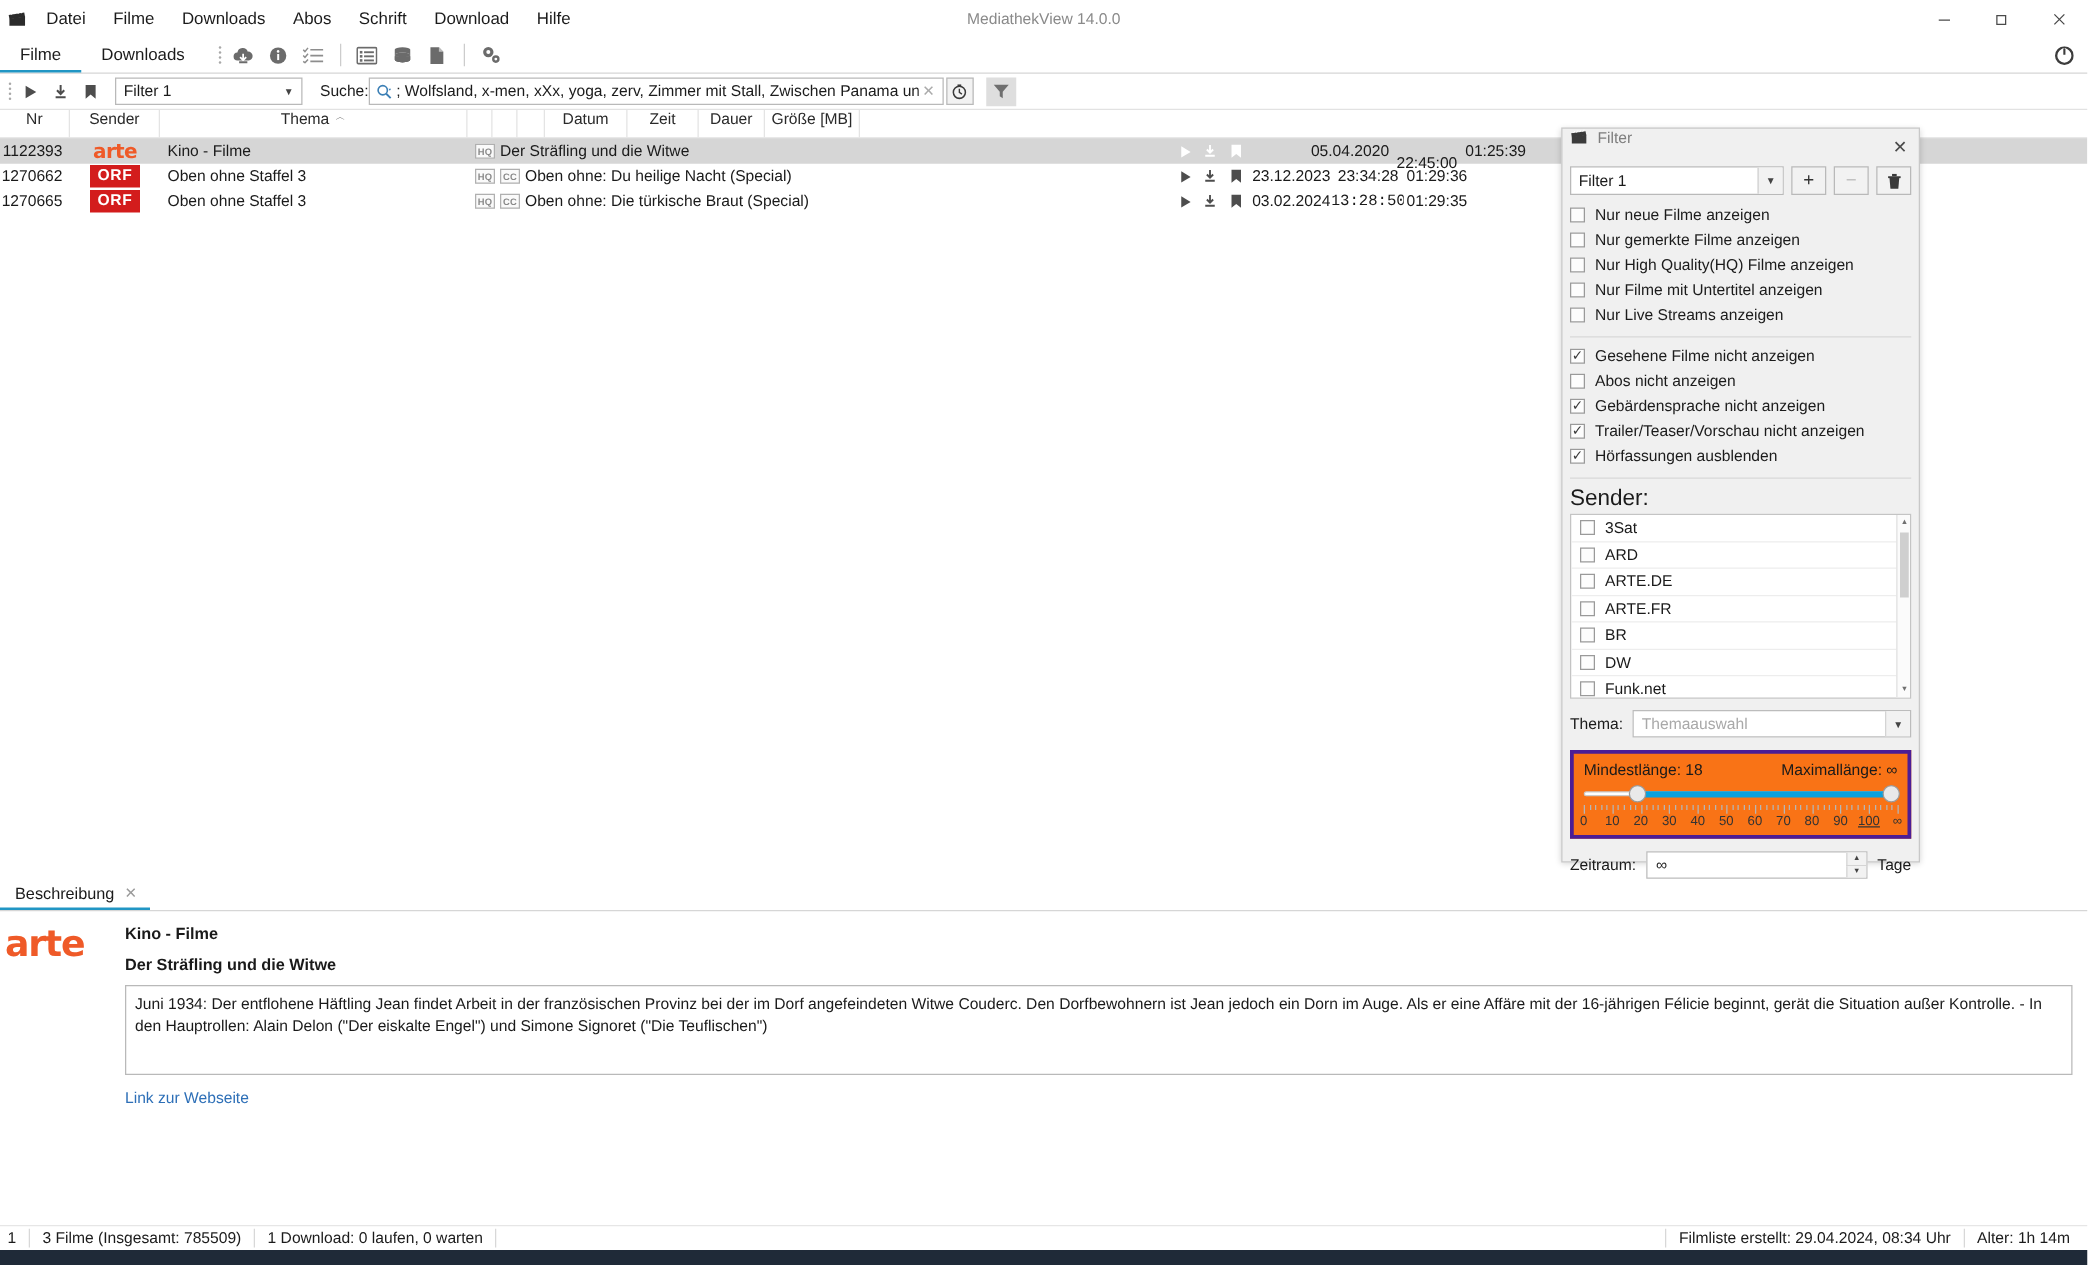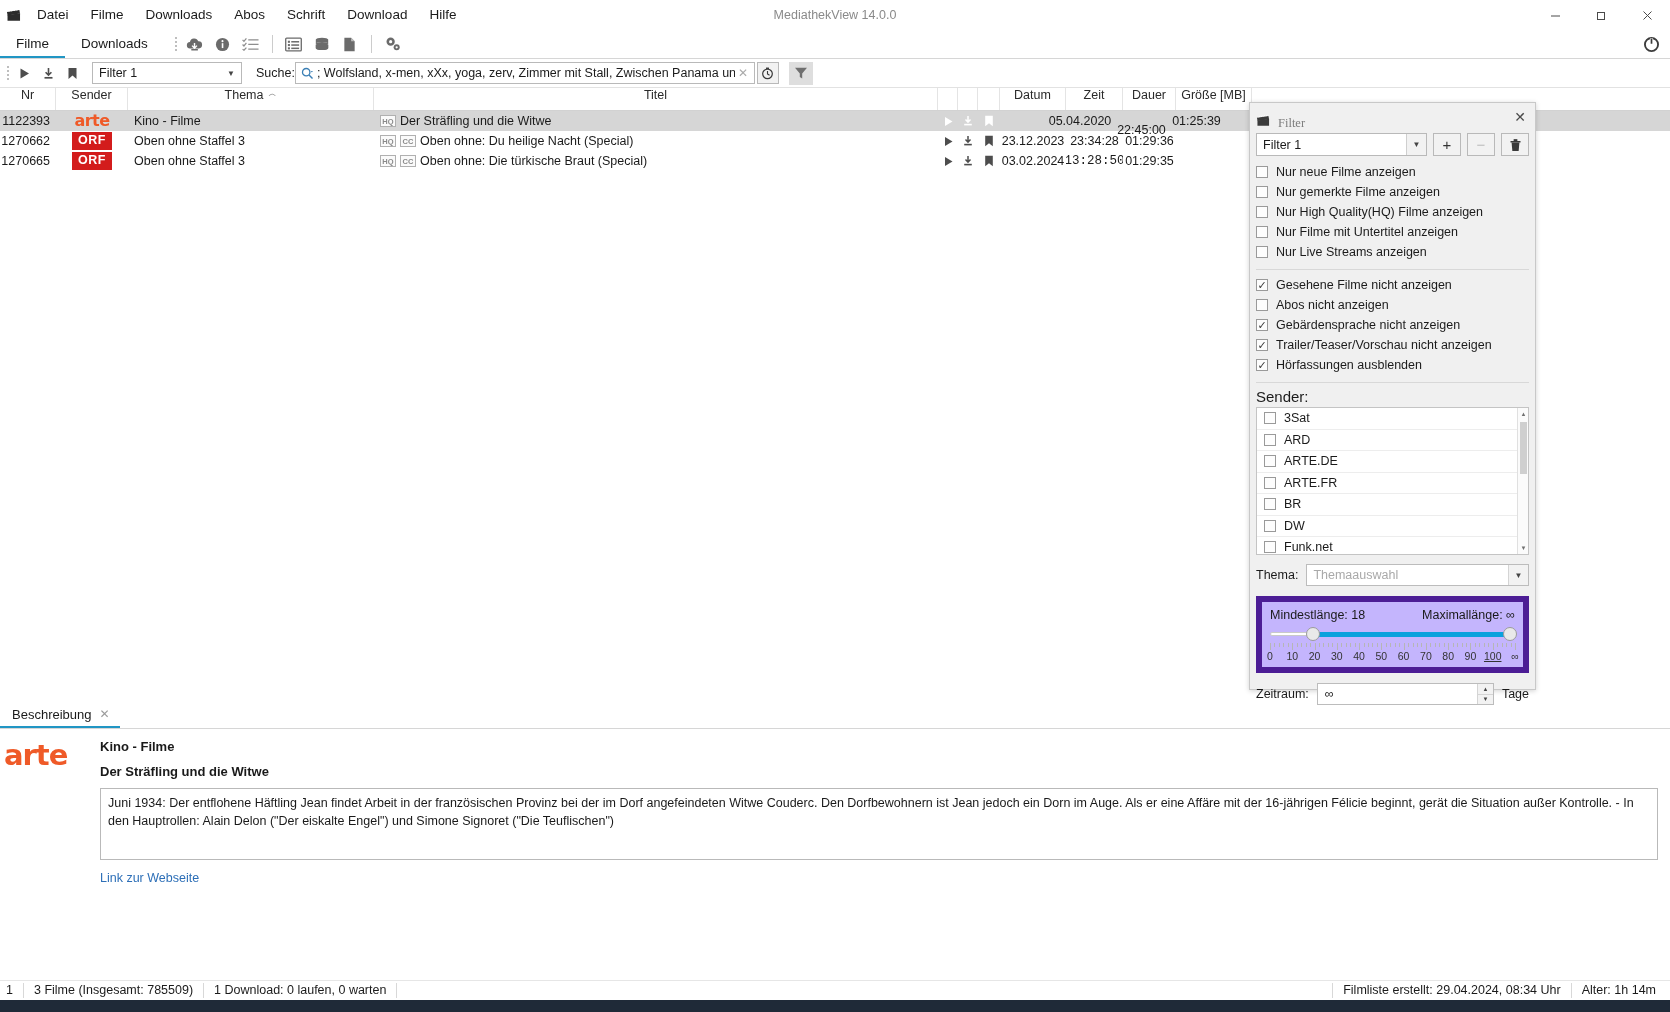--- a/index.html
+++ b/index.html
@@ -106,63 +106,63 @@
     margin-right:4px; font-weight:bold; letter-spacing:0.2px;
   }
   .rowicon { width:20px; display:flex; align-items:center; justify-content:center; }
 
   
   .filterpanel {
     position:absolute; left:1249px; top:102px; width:287px; height:588px;
     background:#f0f0f0; border:1px solid #c8c8c8;
     box-shadow: 0 1px 5px rgba(0,0,0,0.18);
   }
-  .fp-head { height:28px; display:flex; align-items:flex-end; padding:0 6px; position:relative;font-family:Liberation Serif, serif; }
+  .fp-head { height:28px; display:flex; align-items:flex-start; padding:0 6px; position:relative; }
   .fp-head .fp-title { font-size:12.5px; color:#7e7e7e; margin-left:8px; }
   .fp-head .fp-close { position:absolute; right:6px; top:5px; width:18px; height:18px;
                        display:flex; align-items:center; justify-content:center;
                        color:#4a4a4a; font-size:14px; }
   .fp-row1 { display:flex; align-items:center; padding:0 6px; gap:6px; margin-top:2px; }
   .fp-combo { flex:1; height:23px; background:#fff; border:1px solid #b9b9b9;
               display:flex; align-items:center; font-size:12.5px; padding-left:6px; position:relative; }
   .fp-combo .cbtn { position:absolute; right:0; top:0; width:20px; height:21px; background:#f2f2f2;
                     border-left:1px solid #cfcfcf; display:flex; align-items:center; justify-content:center;
                     font-size:8px; color:#444; }
   .fp-sqbtn { width:28px; height:23px; background:#f2f2f2; border:1px solid #b9b9b9;
               display:flex; align-items:center; justify-content:center; font-size:15px; color:#333; }
   .fp-sqbtn.dis { color:#bdbdbd; }
   .chk-list { padding:6px 0 2px 6px; }
   .chk { display:flex; align-items:center; height:20px; font-size:12.5px; color:#1b1b1b; }
   .box { width:12px; height:12px; border:1px solid #9a9a9a; background:#fdfdfd;
          margin-right:8px; display:flex; align-items:center; justify-content:center;
          font-size:10px; color:#3a3a3a; flex:none; }
   .box.on::after { content:"✓"; font-size:11px; line-height:1; color:#3a3a3a; }
   .fp-sep { height:1px; background:#d8d8d8; margin:5px 6px; }
-  .fp-label { font-size:15px; padding-left:6px; color:#1b1b1b; margin-bottom:2px; }
+  .fp-label { font-size:18px; padding-left:6px; color:#1b1b1b; margin-bottom:2px; }
   .sender-list {
     margin:0 6px; height:148px; background:#fff; border:1px solid #c4c4c4;
     position:relative; overflow:hidden;
   }
   .sender-item { display:flex; align-items:center; height:21.5px; font-size:12.5px;
                  padding-left:7px; border-bottom:1px solid #ededed; }
   .sl-scroll { position:absolute; right:0; top:0; width:11px; height:100%; background:#fbfbfb;
                border-left:1px solid #e0e0e0; }
   .sl-thumb { position:absolute; left:2px; top:14px; width:7px; height:52px; background:#cfcfcf; }
   .sl-arrow { position:absolute; left:0; width:11px; height:12px; display:flex;
               align-items:center; justify-content:center; font-size:6px; color:#707070; }
   .thema-row { display:flex; align-items:center; padding:0 6px; margin-top:9px; gap:8px; }
   .thema-row .lbl { font-size:12.5px; }
   .thema-combo { flex:1; height:22px; background:#fff; border:1px solid #bcbcbc;
                  display:flex; align-items:center; padding-left:6px; font-size:12.5px;
                  color:#a9a9a9; position:relative; }
   .thema-combo .cbtn { position:absolute; right:0; top:0; width:20px; height:20px;
                        background:#f2f2f2; border-left:1px solid #d4d4d4;
                        display:flex; align-items:center; justify-content:center;
                        font-size:8px; color:#444; }
-  .len-box { margin:10px 6px 0 6px; border:6px solid #4c1d95; background:#c4b5fd; padding:6px 8px 4px 8px; }
+  .len-box { margin:10px 6px 0 6px; border:3px solid #4c1d95; background:#f97316; padding:6px 8px 4px 8px; }
   .len-top { display:flex; justify-content:space-between; font-size:12.5px; }
   .slider { position:relative; height:16px; margin-top:4px; }
   .slider .track { position:absolute; left:0; right:0; top:6px; height:4px;
                    background:#ffffff; border:1px solid #c9c9c9; border-radius:2px; }
   .slider .fill { position:absolute; top:6px; height:5px; background:#0aa1dd; }
   .slider .knob { position:absolute; top:1px; width:14px; height:14px; border-radius:50%;
                   background:#e9e9e9; border:1px solid #9b9b9b; }
   .ticks { position:relative; height:7px; margin-top:1px; }
   .ticks i { position:absolute; top:0; width:1px; background:#b6b6b6; }
   .ticklabels { position:relative; height:13px; font-size:10.5px; color:#333; }
@@ -386,23 +386,20 @@
     <div class="thead" id="thead">
         <div class="th" style="width: 56px;">
           <span>Nr</span>
         </div>
         <div class="th" style="width: 72px;">
           <span>Sender</span>
         </div>
         <div class="th" style="width: 246px;">
           <span>Thema</span>
           <span class="sortarrow">︿</span>
-        </div>
-        <div class="th" style="width: 564px;">
-          <span>Titel</span>
         </div>
         <div class="th" style="width: 20px;"></div>
         <div class="th" style="width: 20px;"></div>
         <div class="th" style="width: 22px;"></div>
         <div class="th" style="width: 66px;">
           <span>Datum</span>
         </div>
         <div class="th" style="width: 57px;">
           <span>Zeit</span>
         </div>

